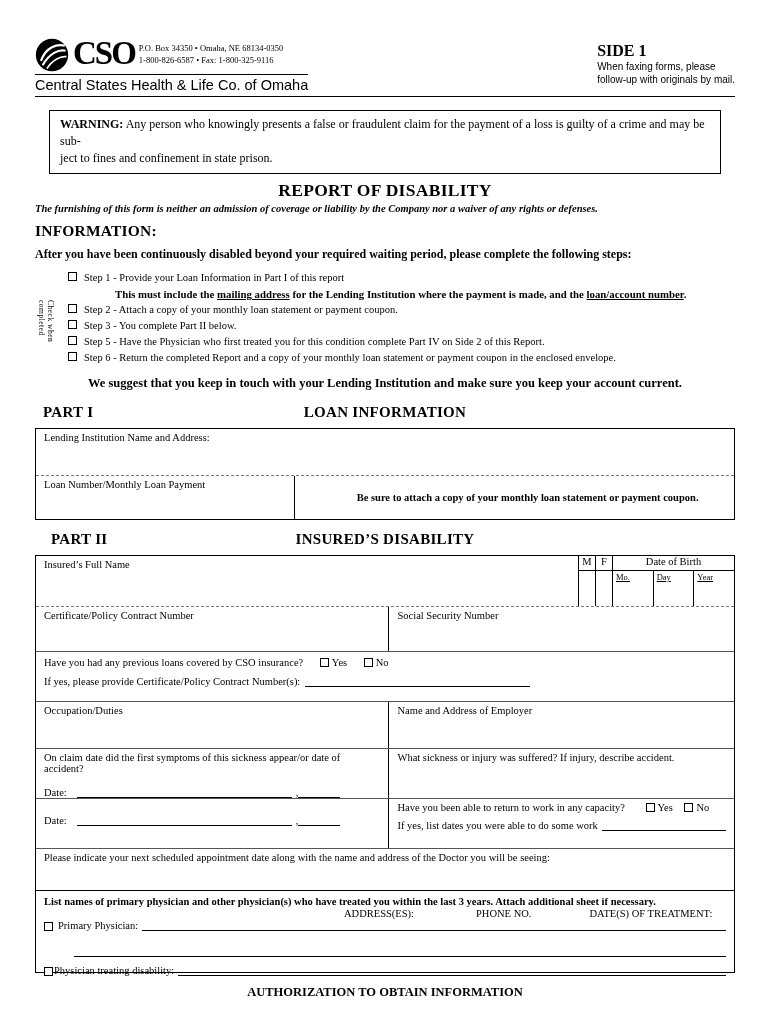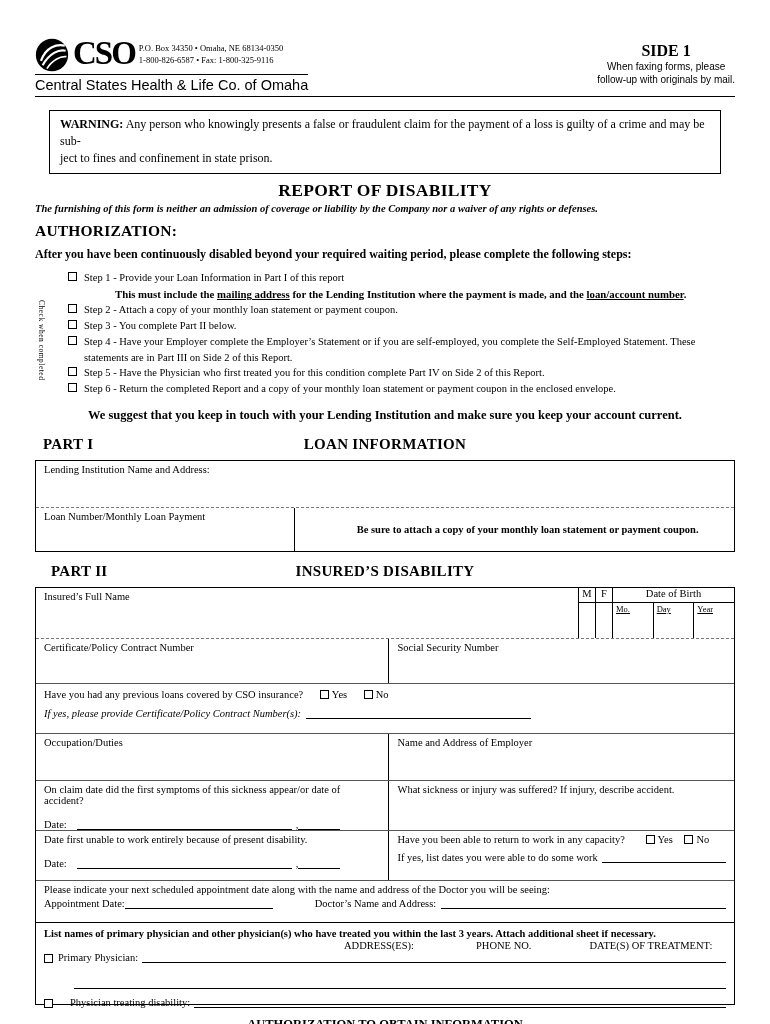--- a/index.html
+++ b/index.html
@@ -14,21 +14,21 @@
   
   .header { display:flex; justify-content:space-between; align-items:flex-start;
             border-bottom:1.5px solid #000; padding-bottom:3px; }
   .header-left { }
   .logo-row { display:flex; align-items:flex-start; gap:4px;
               border-bottom:1.5px solid #000; padding-bottom:2px; padding-right:10px; }
   .logo-mark { width:34px; height:34px; }
   .logo-text { font-size:33px; font-weight:bold; letter-spacing:-2px; line-height:30px; }
   .addr-block { font-size:8.5px; line-height:1.45; padding-top:4px; }
   .company-name { font-family:"Liberation Sans", sans-serif; font-size:14.5px; padding-top:2px; }
-  .header-right { text-align:center; padding-top:4px; }
+  .header-right { text-align:left; padding-top:4px; }
   .side-label { font-size:16px; font-weight:bold; }
   .fax-note { font-family:"Liberation Sans", sans-serif; font-size:10px; line-height:1.3; }
 
   
   .warning-box { border:1.5px solid #000; margin:13px 14px 0 14px; padding:5px 10px 7px 10px;
                  font-size:12px; line-height:1.4; }
   .warning-label { font-weight:bold; }
 
   
   .doc-title { text-align:center; font-size:17.5px; font-weight:bold; margin-top:6px; letter-spacing:.3px; }
@@ -119,43 +119,39 @@
 
   <div class="warning-box">
     <span class="warning-label">WARNING:</span>
     <span>Any person who knowingly presents a false or fraudulent claim for the payment of a loss is guilty of a crime and may be sub-</span><br>
     <span>ject to fines and confinement in state prison.</span>
   </div>
 
   <div class="doc-title">REPORT OF DISABILITY</div>
   <div class="doc-subtitle">The furnishing of this form is neither an admission of coverage or liability by the Company nor a waiver of any rights or defenses.</div>
 
-  <div class="instr-heading">AUTHORIZATION:</div>
+  <div class="instr-heading">INFORMATION:</div>
   <div class="instr-intro">After you have been continuously disabled beyond your required waiting period, please complete the following steps:</div>
 
   <div class="steps-wrap">
     <div class="vertical-note">Check when completed</div>
 
     <div class="step">
       <span class="cb"></span>
       <span>Step 1 - Provide your Loan Information in Part I of this report</span>
     </div>
     <div class="step-note"><span>This must include the </span><span class="u">mailing address</span><span> for the Lending Institution where the payment is made, and the </span><span class="u">loan/account number</span><span>.</span></div>
 
     <div class="step">
       <span class="cb"></span>
       <span>Step 2 - Attach a copy of your monthly loan statement or payment coupon.</span>
     </div>
     <div class="step">
       <span class="cb"></span>
       <span>Step 3 - You complete Part II below.</span>
-    </div>
-    <div class="step">
-      <span class="cb"></span>
-      <span>Step 4 - Have your Employer complete the Employer’s Statement or if you are self-employed, you complete the Self-Employed Statement. These statements are in Part III on Side 2 of this Report.</span>
     </div>
     <div class="step">
       <span class="cb"></span>
       <span>Step 5 - Have the Physician who first treated you for this condition complete Part IV on Side 2 of this Report.</span>
     </div>
     <div class="step">
       <span class="cb"></span>
       <span>Step 6 - Return the completed Report and a copy of your monthly loan statement or payment coupon in the enclosed envelope.</span>
     </div>
   </div>
@@ -218,21 +214,21 @@
         <span>Social Security Number</span>
       </div>
     </div>
 
     <div class="frow cell-pad solid-top" style="height:50px;">
       <div style="margin-top:2px;">
         <span>Have you had any previous loans covered by CSO insurance?</span>
         <span class="inline-cb"></span><span>Yes</span>
         <span class="inline-cb"></span><span>No</span>
       </div>
-      <div class="flexline" style="margin-top:8px;font-style:italic;">
+      <div class="flexline" style="margin-top:8px;">
         <span>If yes, please provide Certificate/Policy Contract Number(s):</span>
         <span class="blank" style="width:225px; margin-left:5px;"></span>
       </div>
     </div>
 
     <div class="frow two-col solid-top" style="height:47px;">
       <div class="cell-pad" style="width:50.5%;">
         <span>Occupation/Duties</span>
       </div>
       <div class="vdiv cell-pad" style="width:49.5%;">
@@ -250,21 +246,20 @@
           <span class="blank" style="width:42px;"></span>
         </div>
       </div>
       <div class="vdiv cell-pad" style="width:49.5%;">
         <span>What sickness or injury was suffered? If injury, describe accident.</span>
       </div>
     </div>
 
     <div class="frow two-col solid-top" style="height:50px;">
       <div class="cell-pad" style="width:50.5%;">
-        <div>Date first unable to work entirely because of present disability.</div>
         <div class="flexline" style="margin-top:13px;">
           <span>Date:</span>
           <span class="blank" style="width:215px; margin-left:10px;"></span>
           <span style="margin-left:4px;">,</span>
           <span class="blank" style="width:42px;"></span>
         </div>
       </div>
       <div class="vdiv cell-pad" style="width:49.5%;">
         <div>
           <span>Have you been able to return to work in any capacity?</span>
@@ -273,46 +268,40 @@
         </div>
         <div class="flexline" style="margin-top:7px;">
           <span>If yes, list dates you were able to do some work</span>
           <span class="blank grow" style="margin-left:4px;"></span>
         </div>
       </div>
     </div>
 
     <div class="frow cell-pad solid-top" style="height:42px;">
       <div>Please indicate your next scheduled appointment date along with the name and address of the Doctor you will be seeing:</div>
-      <div class="flexline" style="margin-top:3px;">
-        <span>Appointment Date:</span>
-        <span class="blank" style="width:148px;"></span>
-        <span style="margin-left:42px;">Doctor’s Name and Address:</span>
-        <span class="blank grow" style="margin-left:5px;"></span>
-      </div>
     </div>
 
     <div class="frow cell-pad thick-top" style="height:82px;">
       <div style="font-weight:bold; margin-top:2px;">List names of primary physician and other physician(s) who have treated you within the last 3 years. Attach additional sheet if necessary.</div>
       <div class="phys-labels">
         <span>ADDRESS(ES):</span>
         <span>PHONE NO.</span>
         <span>DATE(S) OF TREATMENT:</span>
       </div>
       <div class="flexline" style="margin-top:1px;">
         <span class="cb" style="margin-top:0;"></span>
         <span style="margin-left:5px;">Primary Physician:</span>
         <span class="blank grow" style="margin-left:4px;"></span>
       </div>
       <div class="flexline" style="margin-top:15px;">
         <span class="blank grow" style="margin-left:30px;"></span>
       </div>
       <div class="flexline" style="margin-top:8px;">
         <span class="cb" style="margin-top:0;"></span>
-        <span style="margin-left:17px;">Physician treating disability:</span>
+        <span style="margin-left:1px;">Physician treating disability:</span>
         <span class="blank grow" style="margin-left:4px;"></span>
       </div>
     </div>
   </div>
 
   <div class="auth-title">AUTHORIZATION TO OBTAIN INFORMATION</div>
 
 </div>
 
 </body></html>

